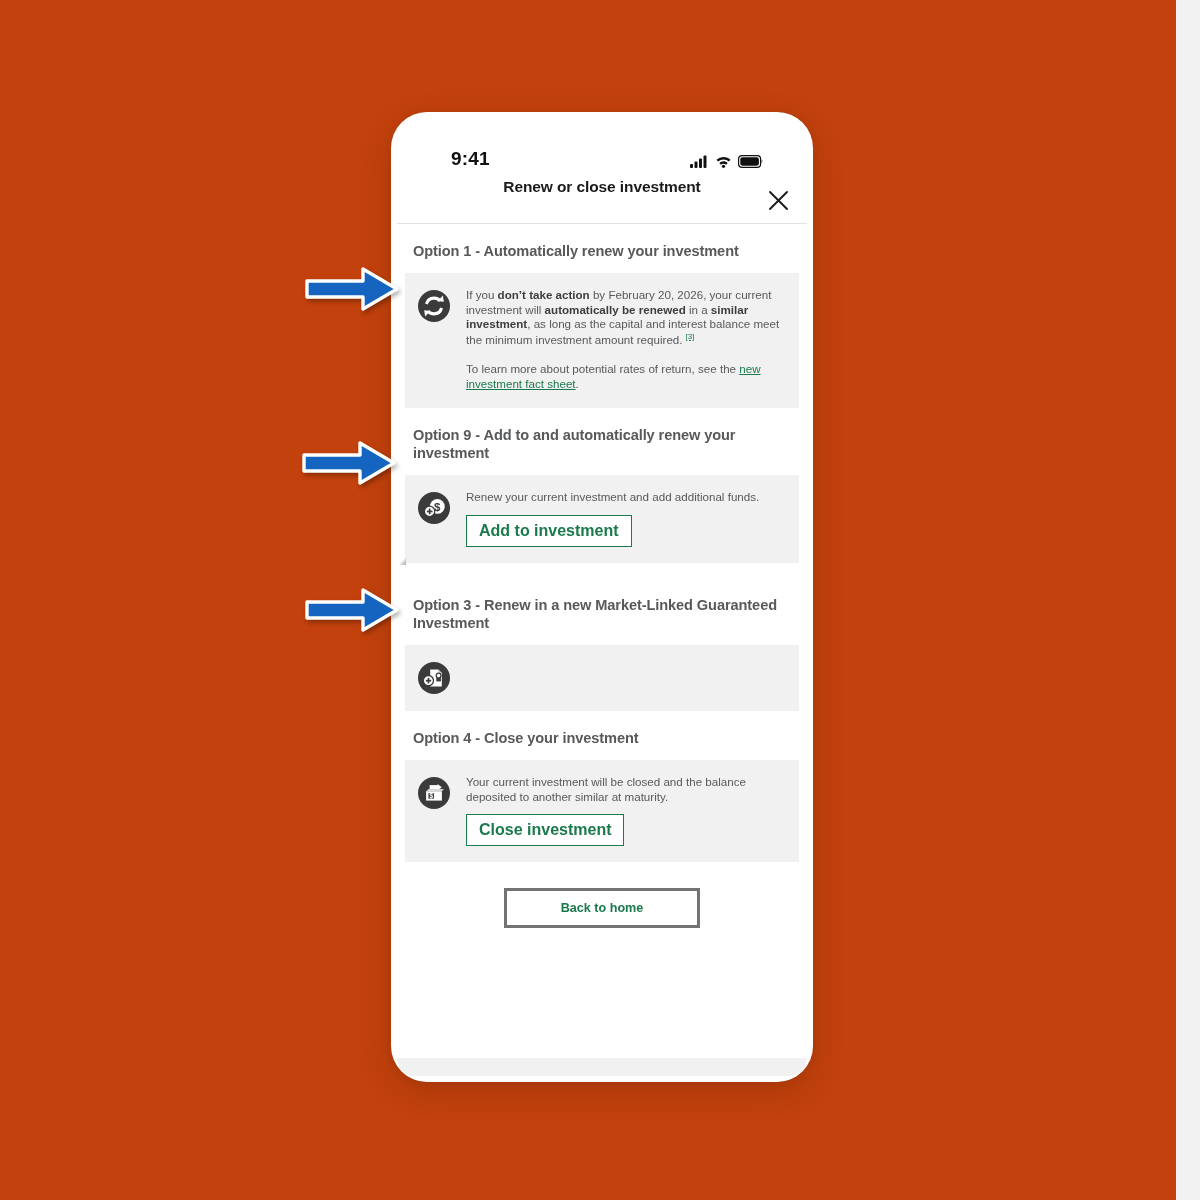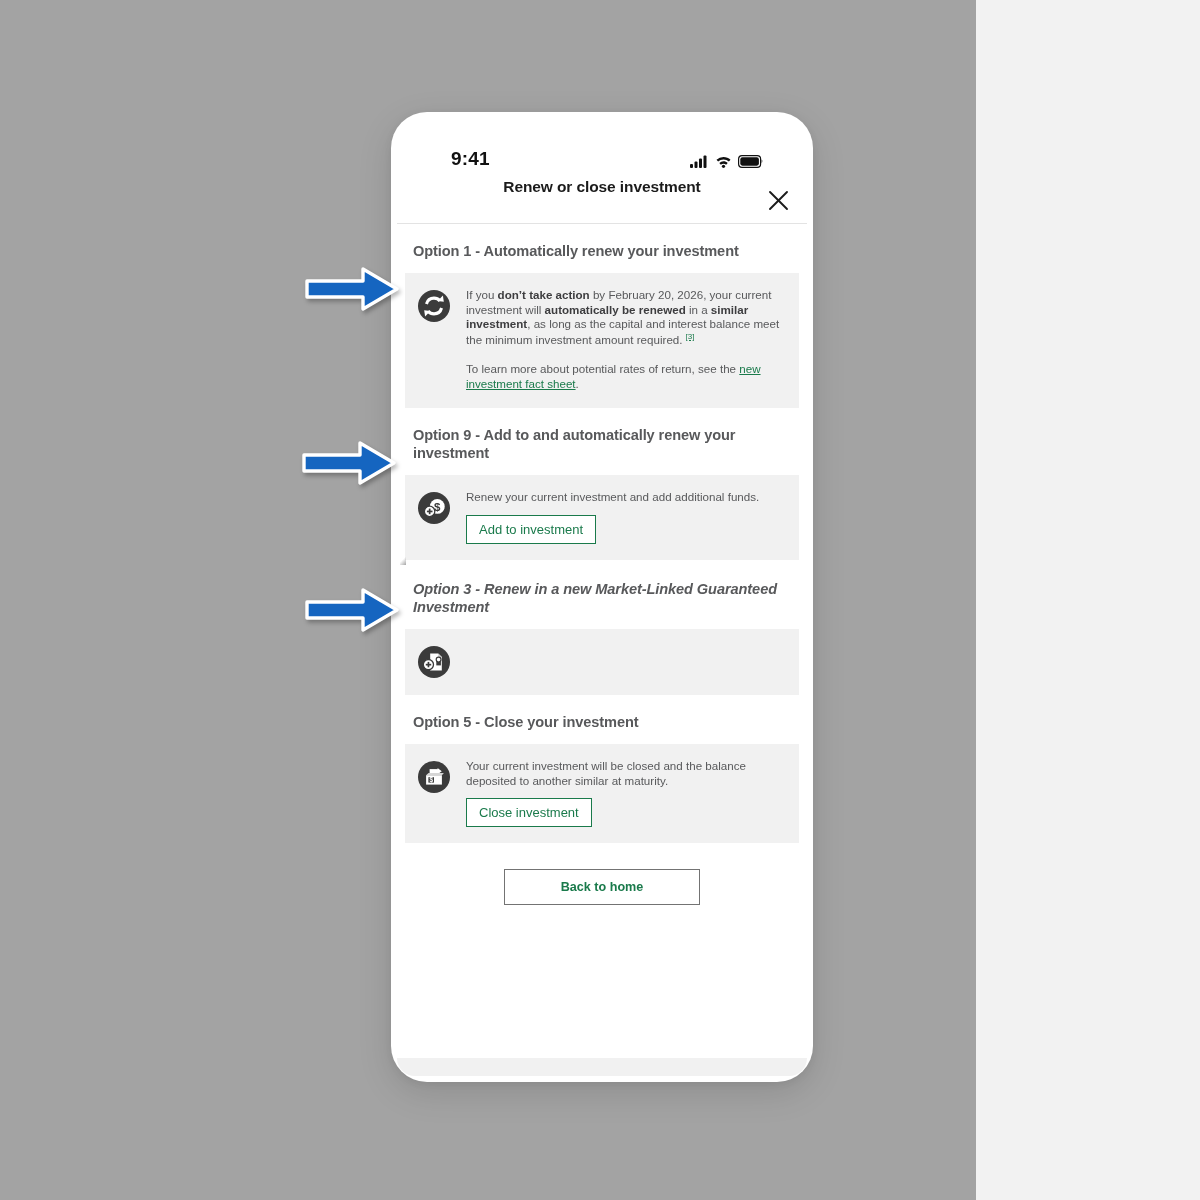--- a/index.html
+++ b/index.html
@@ -7,22 +7,22 @@
     margin: 0; padding: 0;
     width: 1200px; height: 1200px;
     background: #f2f2f2;
     font-family: "Liberation Sans", sans-serif;
     overflow: hidden;
   }
 
   
   #stage {
     position: relative;
-    width: 976px; height: 1200px;
-    background: #a3a3a3;
+    width: 1176px; height: 1200px;
+    background: #c2410c;
   }
 
   
   #phone {
     position: absolute;
     left: 391px; top: 112px;
     width: 422px; height: 970px;
     background: #ffffff;
     border-radius: 36px;
     box-shadow: 0 10px 34px rgba(0,0,0,0.13), 0 2px 8px rgba(0,0,0,0.06);
@@ -96,21 +96,21 @@
     padding: 0;
   }
   .option-heading {
     font-size: 14.6px;
     font-weight: 700;
     color: #58595b;
     line-height: 1.28;
     padding: 18px 16px 12px 16px;
     letter-spacing: -0.1px;
   }
-  .option-heading.tight { padding-top: 20px; font-style: italic; }
+  .option-heading.tight { padding-top: 33px; }
 
   .card {
     margin: 0 8px;
     background: #f1f1f1;
     display: flex;
     padding: 14px 10px 16px 12px;
     gap: 15px;
   }
   .card-icon {
     flex: 0 0 auto;
@@ -140,35 +140,35 @@
     margin-left: 3px;
   }
 
   .btn-outline {
     display: inline-block;
     margin-top: 10px;
     padding: 7px 12px 7px 12px;
     border: 1px solid #1a7a4b;
     background: #ffffff;
     color: #1a7a4b;
-    font-size: 13px;
-    font-weight: 400;
+    font-size: 16px;
+    font-weight: 700;
     line-height: 1;
     cursor: pointer;
   }
 
   .footer-area {
     padding: 26px 0 0 0;
     display: flex;
     justify-content: center;
   }
   .btn-home {
     width: 196px;
     padding: 10px 0;
-    border: 1px solid #737373;
+    border: 3px solid #737373;
     background: #ffffff;
     color: #1a7a4b;
     font-size: 12.6px;
     font-weight: 700;
     text-align: center;
     cursor: pointer;
   }
 
   
   .stitch-mark {
@@ -273,21 +273,21 @@
               <path d="M21.2 8.4l3.6 3.6h-3.6z" fill="#cfcfcf"></path>
               <rect x="19.3" y="14.2" width="4.6" height="6.2" fill="#3b3b3b"></rect>
               <circle cx="21.6" cy="14.6" r="2.4" fill="#ffffff" stroke="#3b3b3b" stroke-width="1.2"></circle>
               <circle cx="11.4" cy="19.6" r="5.1" fill="#ffffff" stroke="#3b3b3b" stroke-width="1.3"></circle>
               <rect x="10.6" y="16.9" width="1.7" height="5.4" fill="#3b3b3b"></rect>
               <rect x="8.8" y="18.8" width="5.4" height="1.7" fill="#3b3b3b"></rect>
             </svg>
           </div>
         </div>
 
-        <div class="option-heading">Option 5 - Close your investment</div>
+        <div class="option-heading">Option 4 - Close your investment</div>
         <div class="card">
           <div class="card-icon">
             <svg width="34" height="34" viewBox="0 0 34 34">
               <circle cx="17" cy="17" r="16" fill="#3b3b3b"></circle>
               <rect x="12.6" y="9.1" width="9.4" height="4.1" fill="#ffffff"></rect>
               <path d="M20.6 8.1l4.2 3.1-4.2 3.1z" fill="#ffffff"></path>
               <path d="M9.1 15.2h15.8v9.4H9.1z" fill="#ffffff"></path>
               <path d="M9.1 15.2l2.4-2.1h15.4l-2.0 2.1z" fill="#d6d6d6"></path>
               <rect x="11.4" y="17.2" width="5.6" height="5.4" fill="#3b3b3b"></rect>
               <text x="14.2" y="21.9" font-family="Liberation Sans, sans-serif" font-size="6.4" font-weight="700" fill="#ffffff" text-anchor="middle">$</text>

